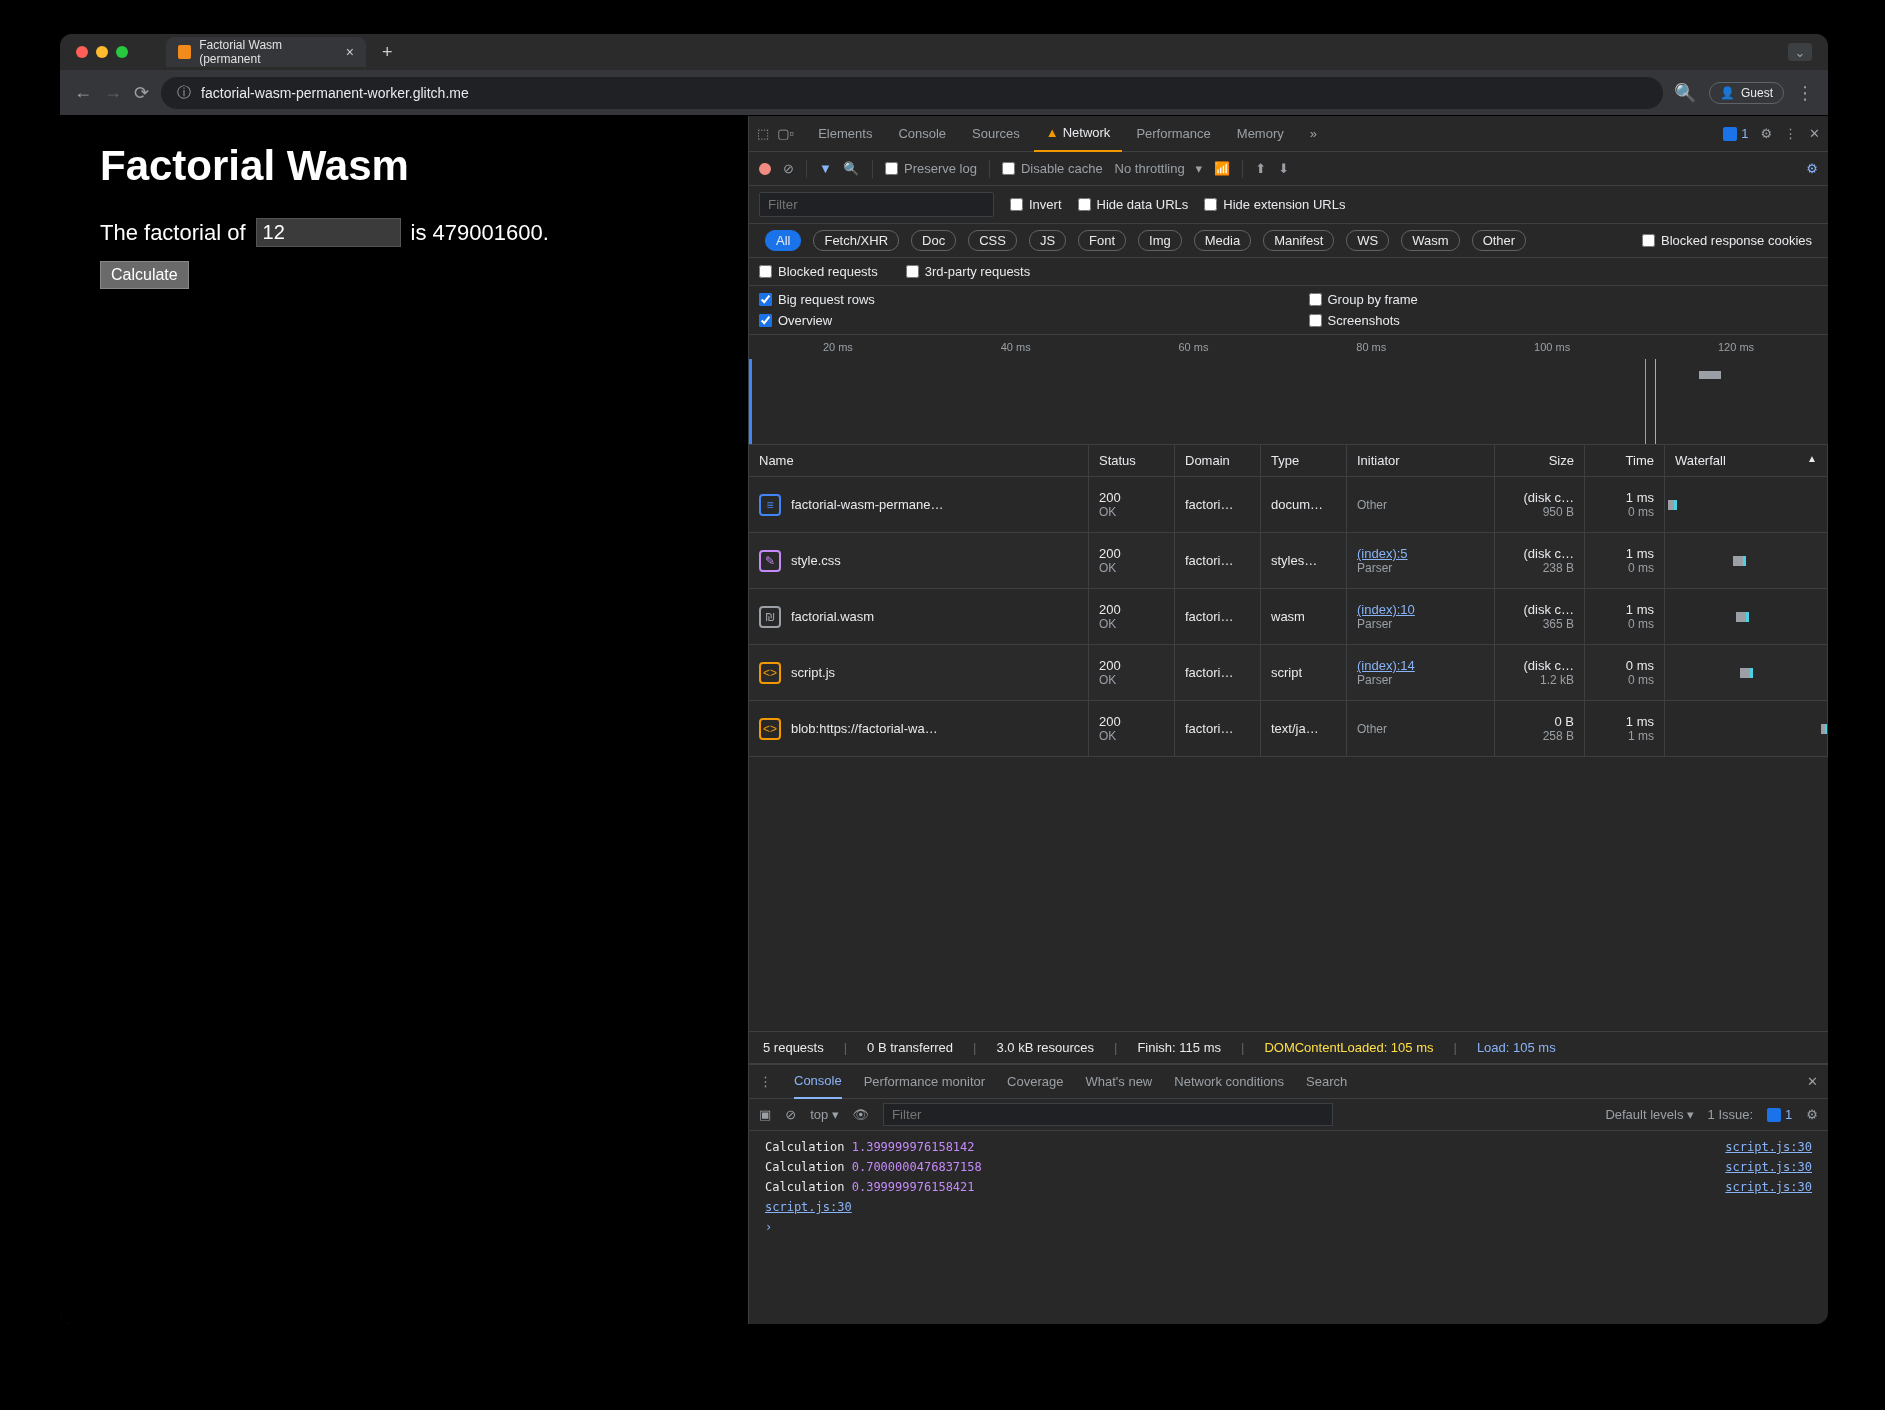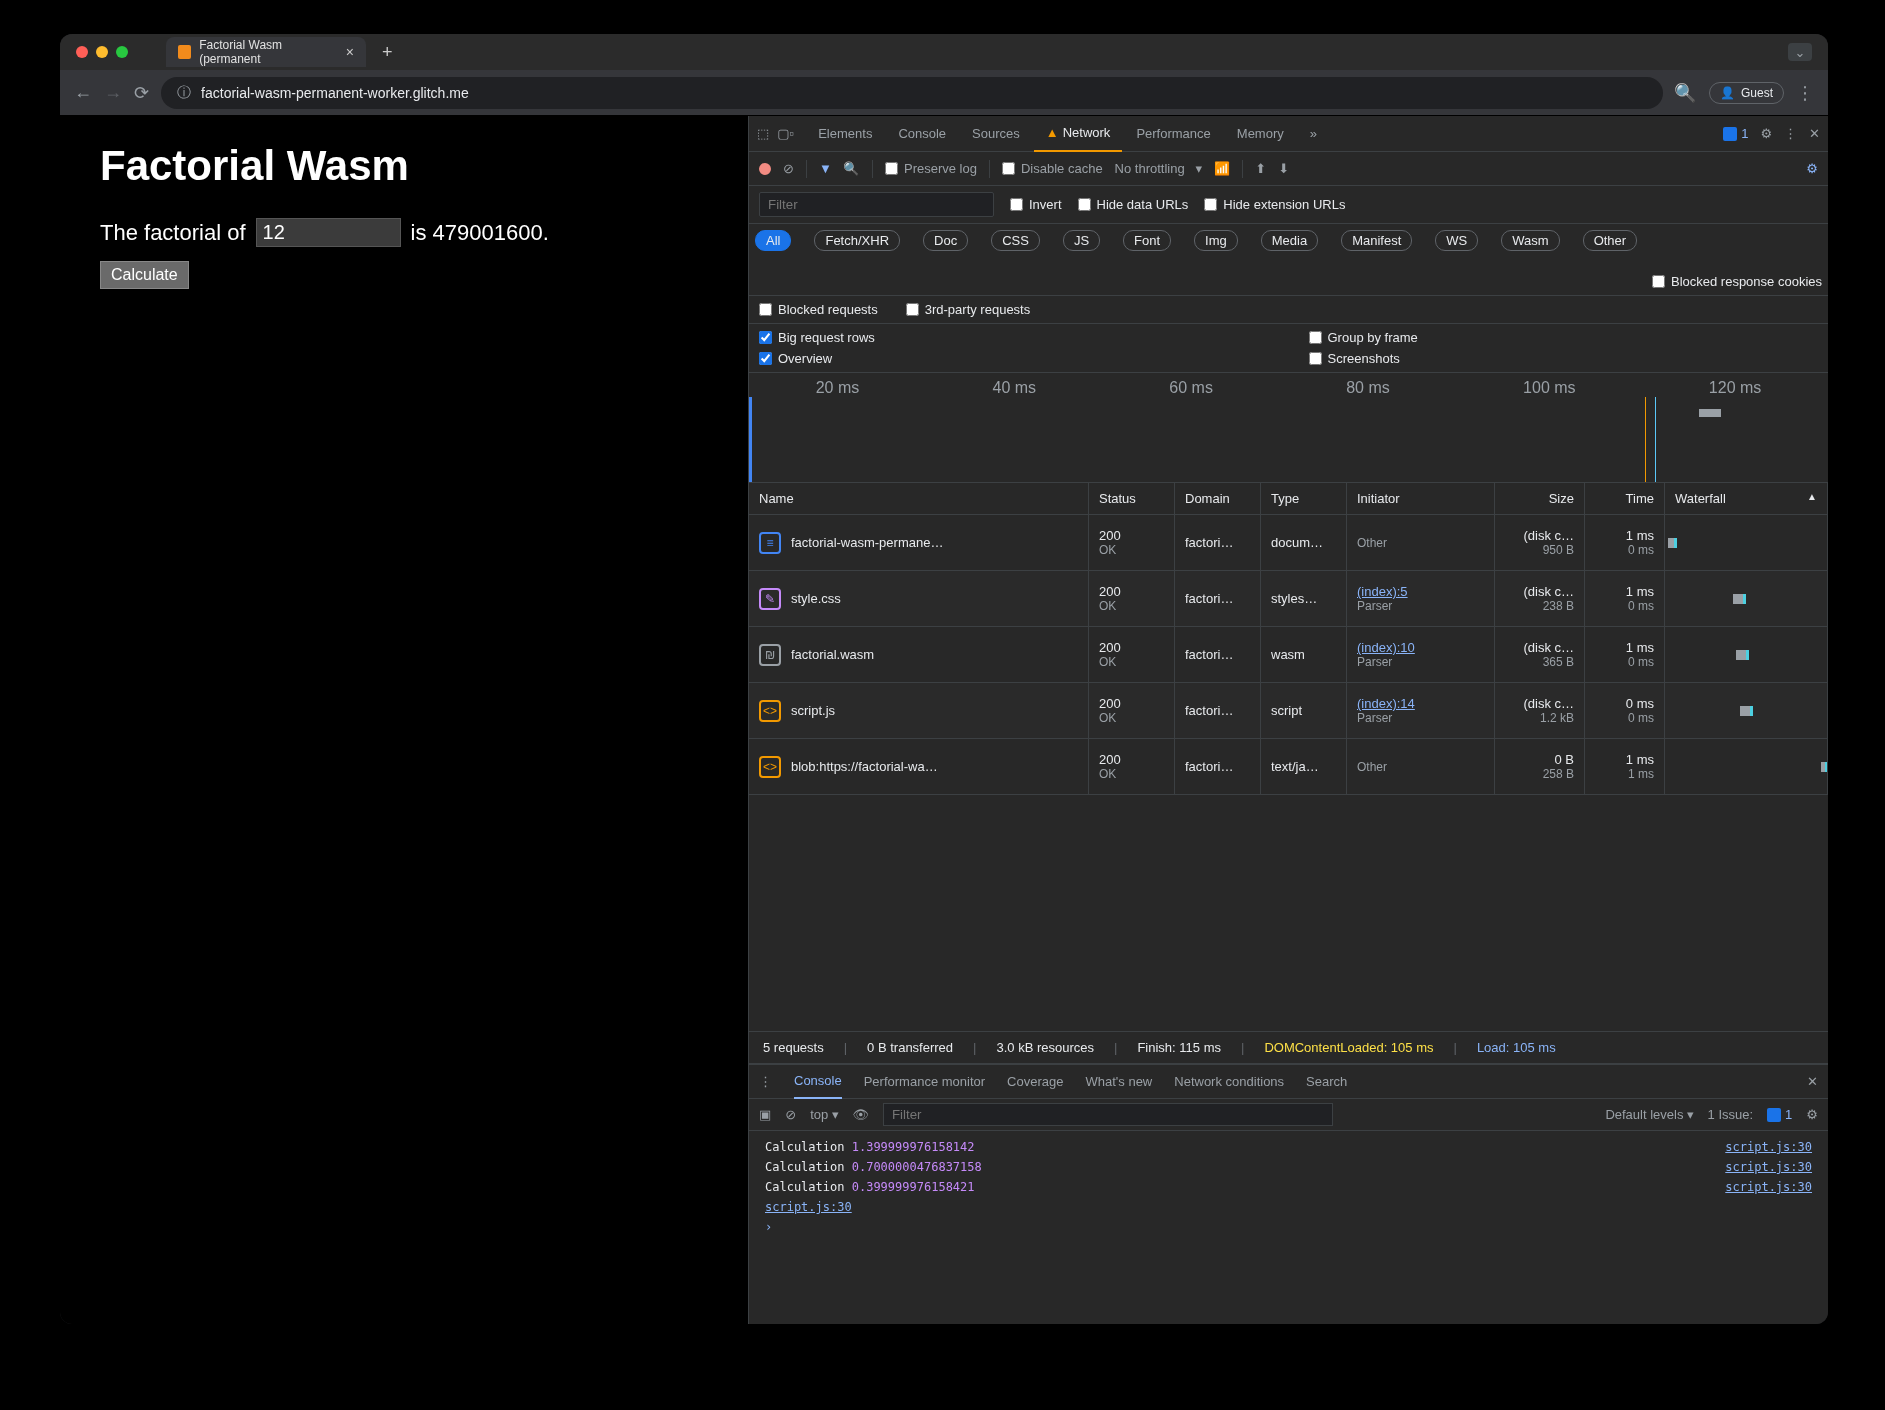--- a/index.html
+++ b/index.html
@@ -33,27 +33,27 @@
 .issue-badge { display: flex; align-items: center; gap: 4px; color: #8ab4f8; }
 .issue-badge .bubble { width: 14px; height: 14px; background: #1a73e8; border-radius: 2px; }
 .nw-toolbar { display: flex; align-items: center; height: 34px; padding: 0 10px; gap: 12px; border-bottom: 1px solid #3c4043; color: #9aa0a6; }
 .rec-dot { width: 12px; height: 12px; border-radius: 50%; border: 2px solid #f28b82; background: #f28b82; }
 .nw-toolbar .divider { width: 1px; height: 18px; background: #3c4043; }
 .chk { display: flex; align-items: center; gap: 6px; }
 .chk input { accent-color: #1a73e8; }
 .settings-icon { color: #8ab4f8; margin-left: auto; }
 .filter-row { display: flex; align-items: center; gap: 16px; padding: 6px 10px; border-bottom: 1px solid #3c4043; flex-wrap: wrap; }
 .filter-input { background: #202124; border: 1px solid #3c4043; color: #9aa0a6; padding: 4px 8px; border-radius: 2px; width: 235px; }
-.type-chips { display: flex; align-items: center; gap: 23px; padding: 6px 6px; border-bottom: 1px solid #3c4043; flex-wrap: wrap; }
+.type-chips { display: flex; align-items: center; gap: 12px; padding: 6px 16px; border-bottom: 1px solid #3c4043; flex-wrap: wrap; }
 .chip { border: 1px solid #5f6368; border-radius: 10px; padding: 2px 10px; color: #e8eaed; cursor: pointer; font-size: 13px; }
 .chip.active { background: #1a73e8; border-color: #1a73e8; }
 .options-row { display: flex; gap: 40px; padding: 6px 10px; border-bottom: 1px solid #3c4043; }
 .options-col { display: flex; flex-direction: column; gap: 6px; }
 .timeline { height: 110px; border-bottom: 1px solid #3c4043; position: relative; background: #282828; }
-.timeline-labels { display: flex; justify-content: space-around; font-size: 16px; color: #9aa0a6; padding-top: 6px; }
+.timeline-labels { display: flex; justify-content: space-around; font-size: 11px; color: #9aa0a6; padding-top: 6px; }
 .timeline-body { position: absolute; top: 24px; bottom: 0; left: 0; right: 0; }
 .tl-bar-blue { position: absolute; left: 0; width: 3px; top: 0; bottom: 0; background: #4285f4; }
 .tl-marker-orange { position: absolute; left: 83%; top: 0; bottom: 0; width: 1px; background: #f29900; }
 .tl-marker-cyan { position: absolute; left: 84%; top: 0; bottom: 0; width: 1px; background: #5ac8fa; }
 .tl-chunk { position: absolute; left: 88%; top: 12px; width: 22px; height: 8px; background: #9aa0a6; }
 .nw-table { flex: 1; overflow: auto; }
 .nw-header { display: flex; background: #282828; border-bottom: 1px solid #3c4043; position: sticky; top: 0; }
 .col { padding: 8px 10px; border-right: 1px solid #3c4043; overflow: hidden; text-overflow: ellipsis; white-space: nowrap; }
 .c-name { width: 340px; } .c-status { width: 86px; } .c-domain { width: 86px; } .c-type { width: 86px; } .c-init { width: 148px; } .c-size { width: 90px; text-align: right; } .c-time { width: 80px; text-align: right; } .c-wf { flex: 1; position: relative; }
 .nw-row { display: flex; border-bottom: 1px solid #3c4043; min-height: 56px; align-items: stretch; }

